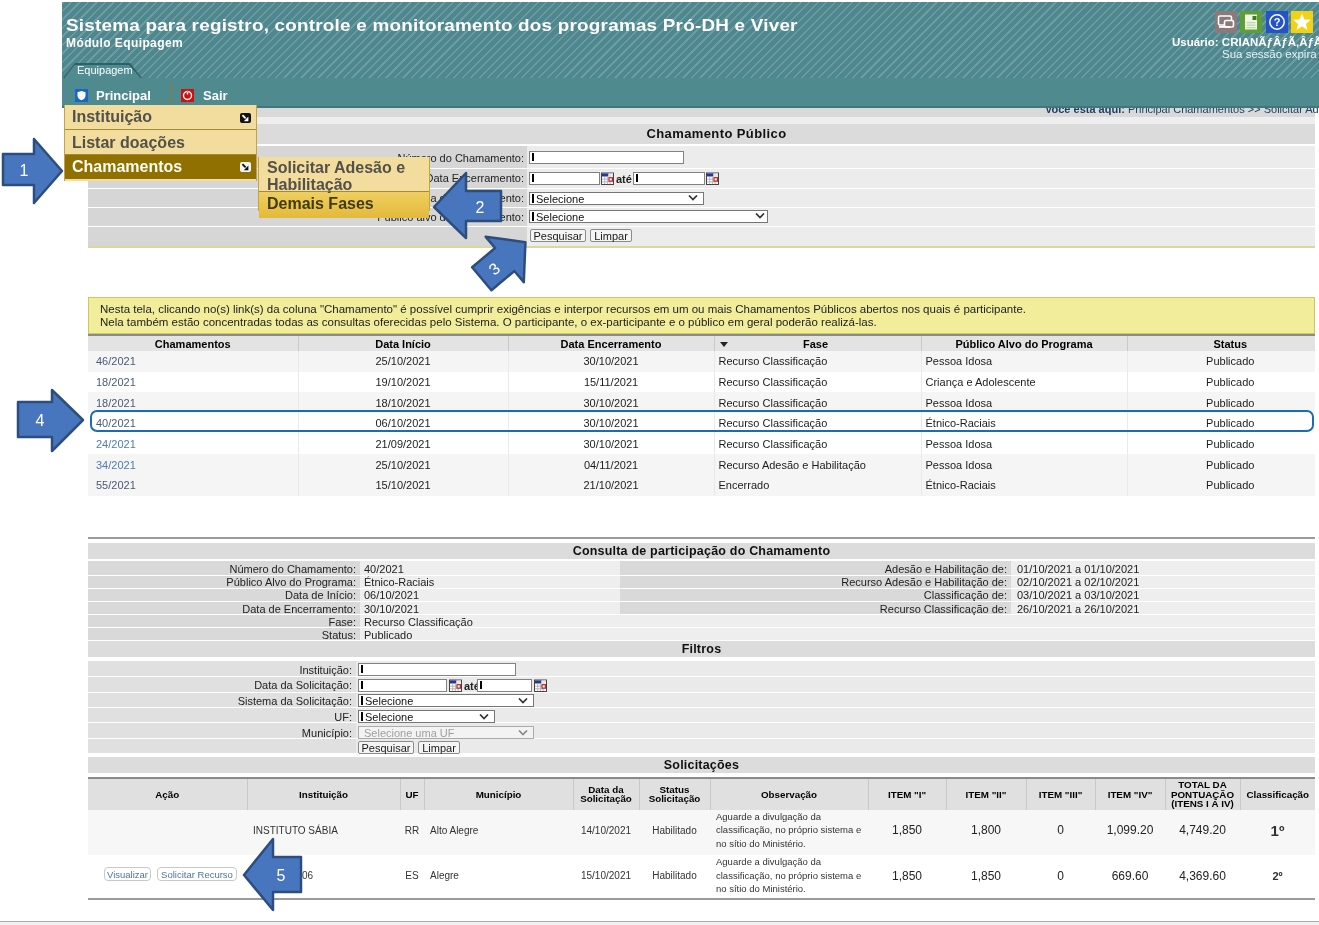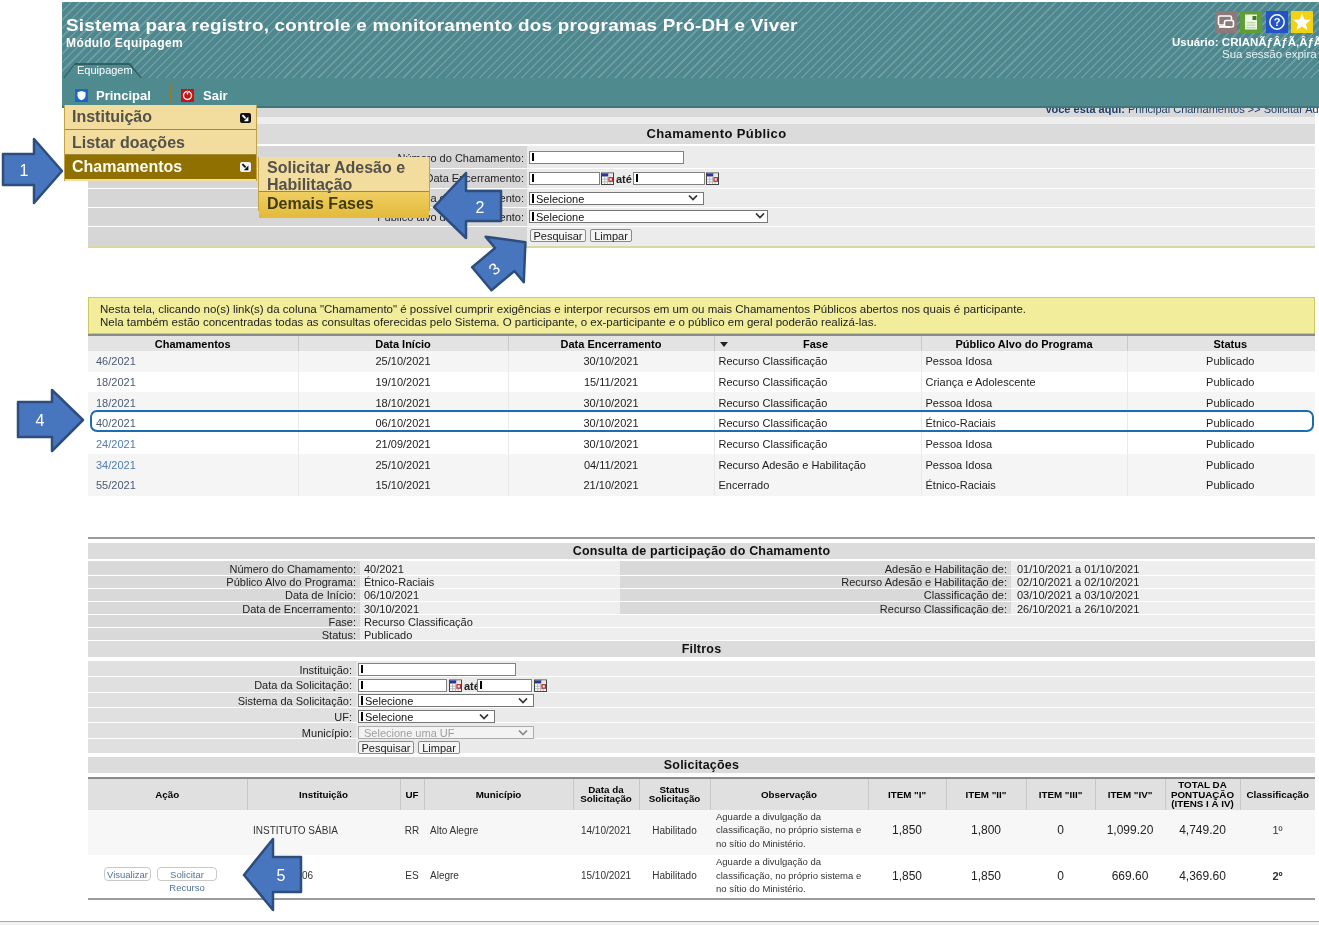--- a/index.html
+++ b/index.html
@@ -386,26 +386,26 @@
         <td class="c">RR</td>
         <td style="padding-left:6px">Alto Alegre</td>
         <td class="c">14/10/2021</td>
         <td class="c">Habilitado</td>
         <td style="font-size:9.5px;line-height:13.5px;padding-left:6px">Aguarde a divulgação da classificação, no próprio sistema e no sítio do Ministério.</td>
         <td class="num">1,850</td>
         <td class="num">1,800</td>
         <td class="num">0</td>
         <td class="num">1,099.20</td>
         <td class="num">4,749.20</td>
-        <td class="c" style="font-weight:normal;font-size:11px">1º</td>
+        <td class="c" style="font-weight:bold;font-size:15px">1º</td>
       </tr>
 <tr>
         <td>
           <span class="ab" style="left:16px;top:89px;width:47px;height:14px;border:1px solid #c9c9c9;border-radius:4px;background:#fff;color:#50749c;font-size:9.5px;text-align:center;line-height:13px">Visualizar</span>
-          <span class="ab" style="left:69px;top:89px;width:60px;height:14px;border:1px solid #c9c9c9;border-radius:4px;background:#fff;color:#50749c;font-size:9.5px;text-align:center;line-height:13px">Solicitar Recurso</span>
+          <span class="ab" style="left:69px;top:89px;width:80px;height:14px;border:1px solid #c9c9c9;border-radius:4px;background:#fff;color:#50749c;font-size:9.5px;text-align:center;line-height:13px">Solicitar Recurso</span>
         </td>
         <td style="padding-left:6px"><span style="margin-left:49px">06</span></td>
         <td class="c">ES</td>
         <td style="padding-left:6px">Alegre</td>
         <td class="c">15/10/2021</td>
         <td class="c">Habilitado</td>
         <td style="font-size:9.5px;line-height:13.5px;padding-left:6px">Aguarde a divulgação da classificação, no próprio sistema e no sítio do Ministério.</td>
         <td class="num">1,850</td>
         <td class="num">1,850</td>
         <td class="num">0</td>

